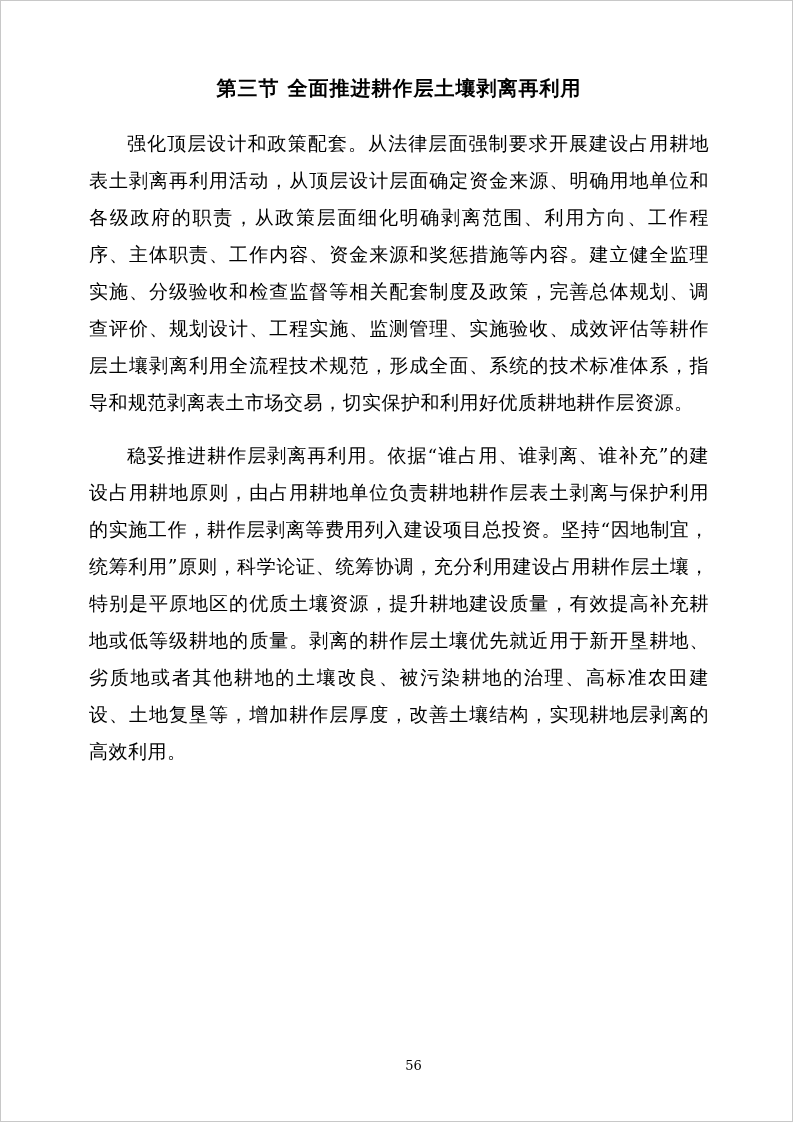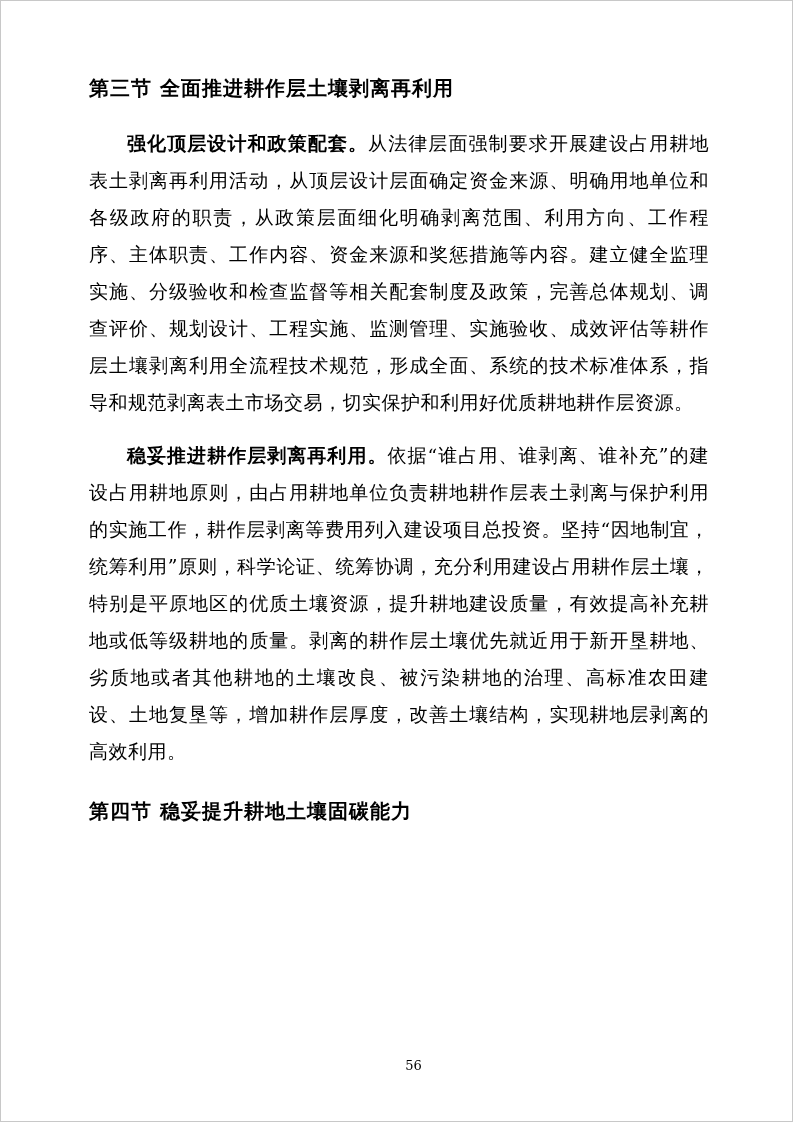--- a/index.html
+++ b/index.html
@@ -21,20 +21,21 @@
   }
   .content {
     position: absolute;
     left: 88px;
     top: 72px;
     width: 620px;
   }
   h2.section-heading {
     font-size: 20px;
     font-weight: bold;
+    text-align: center;
     margin: 0 0 22px 0;
     letter-spacing: 1px;
     line-height: 1.5;
     color: #000;
     font-family: "DejaVu Serif", "Liberation Serif", serif;
   }
   h2.section-heading.second {
     margin-top: 26px;
     margin-bottom: 20px;
   }
@@ -45,21 +46,21 @@
     text-align: justify;
     text-justify: inter-ideograph;
     text-indent: 38px;
     color: #000;
     letter-spacing: 0.5px;
   }
   p.body-par + p.body-par {
     margin-top: 16px;
   }
   .lead {
-    font-weight: bold;
+    font-weight: normal;
   }
   .page-number {
     position: absolute;
     bottom: 48px;
     left: 17px;
     width: 100%;
     text-align: center;
     font-size: 13px;
     color: #000;
     font-family: "DejaVu Serif", "Liberation Serif", serif;
@@ -74,19 +75,18 @@
     <h2 class="section-heading">第三节  全面推进耕作层土壤剥离再利用</h2>
 
     <p class="body-par">
       <span class="lead">强化顶层设计和政策配套。</span><span>从法律层面强制要求开展建设占用耕地表土剥离再利用活动，从顶层设计层面确定资金来源、明确用地单位和各级政府的职责，从政策层面细化明确剥离范围、利用方向、工作程序、主体职责、工作内容、资金来源和奖惩措施等内容。建立健全监理实施、分级验收和检查监督等相关配套制度及政策，完善总体规划、调查评价、规划设计、工程实施、监测管理、实施验收、成效评估等耕作层土壤剥离利用全流程技术规范，形成全面、系统的技术标准体系，指导和规范剥离表土市场交易，切实保护和利用好优质耕地耕作层资源。</span>
     </p>
 
     <p class="body-par">
       <span class="lead">稳妥推进耕作层剥离再利用。</span><span>依据“谁占用、谁剥离、谁补充”的建设占用耕地原则，由占用耕地单位负责耕地耕作层表土剥离与保护利用的实施工作，耕作层剥离等费用列入建设项目总投资。坚持“因地制宜，统筹利用”原则，科学论证、统筹协调，充分利用建设占用耕作层土壤，特别是平原地区的优质土壤资源，提升耕地建设质量，有效提高补充耕地或低等级耕地的质量。剥离的耕作层土壤优先就近用于新开垦耕地、劣质地或者其他耕地的土壤改良、被污染耕地的治理、高标准农田建设、土地复垦等，增加耕作层厚度，改善土壤结构，实现耕地层剥离的高效利用。</span>
     </p>
 
-    <h2 class="section-heading second">第四节  稳妥提升耕地土壤固碳能力</h2>
 
 
   </div>
 
   <div class="page-number">56</div>
 </div>
 
 </body></html>

